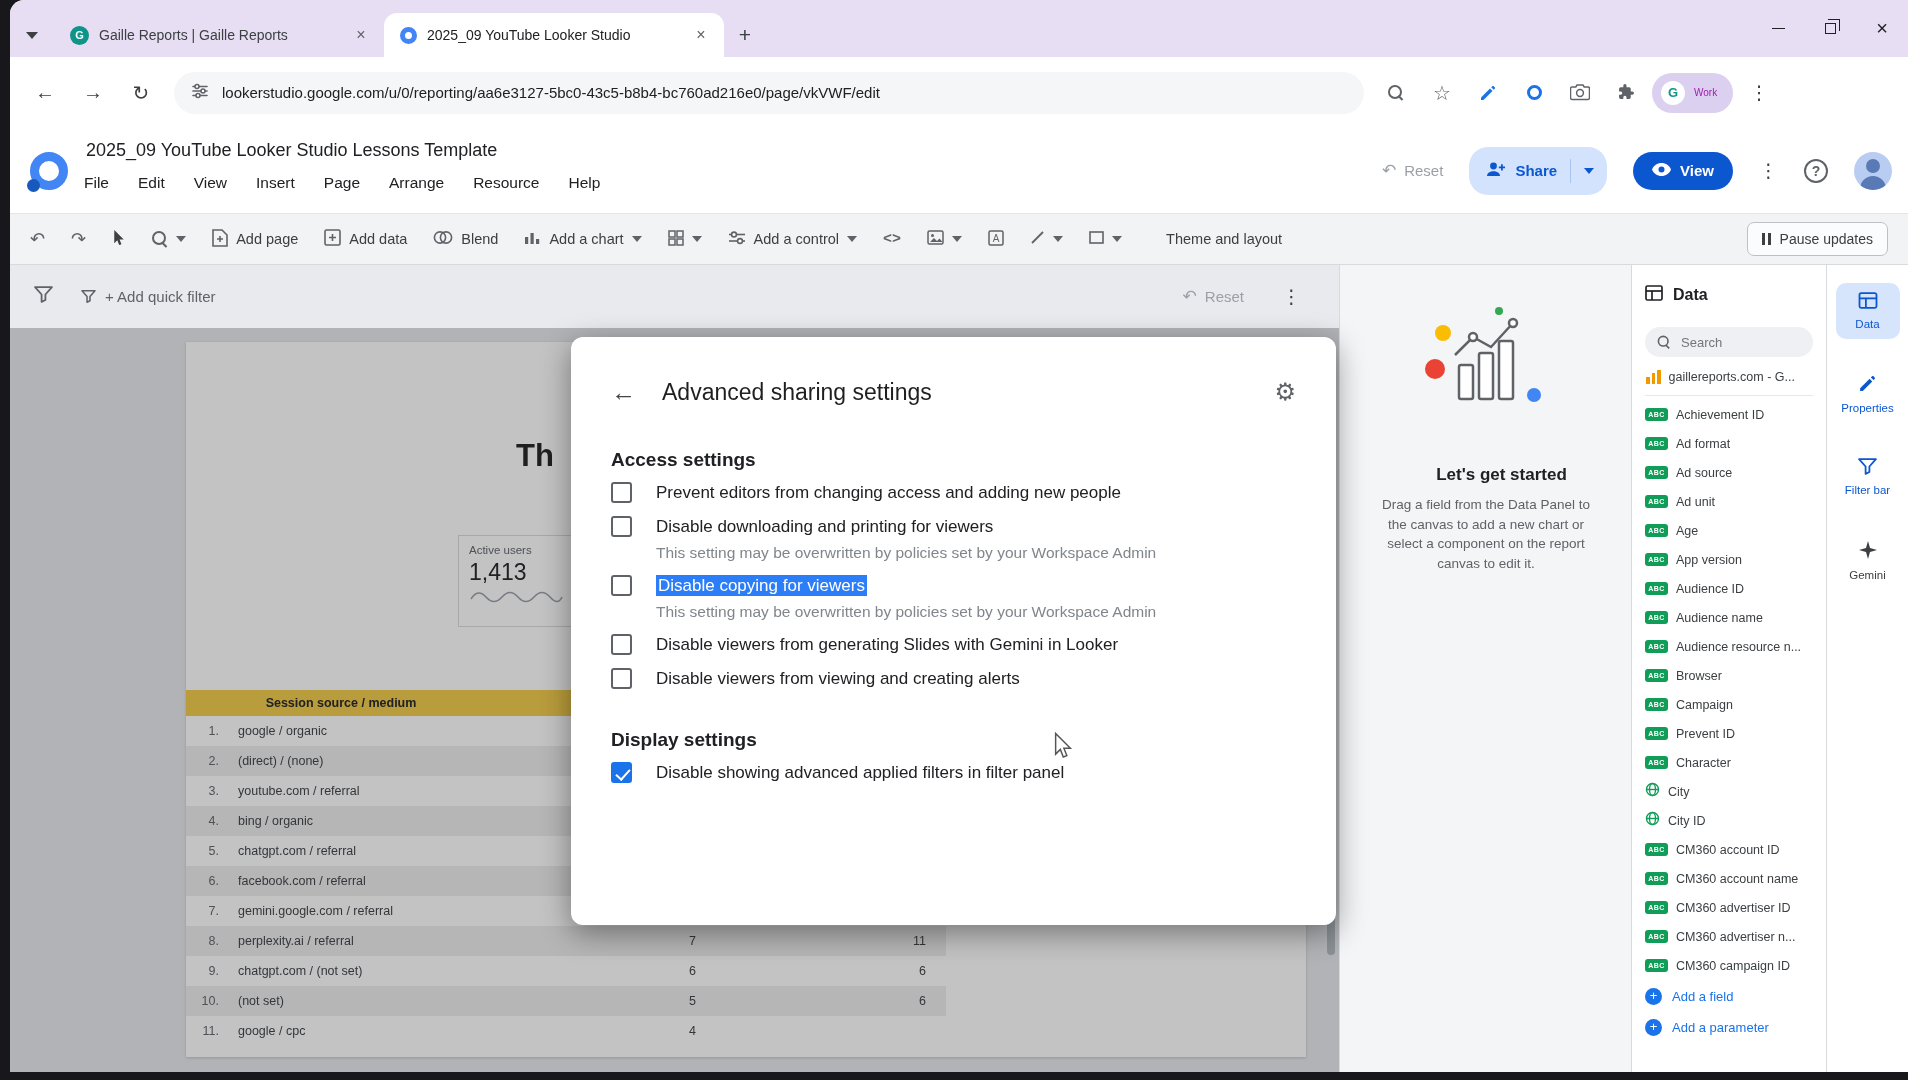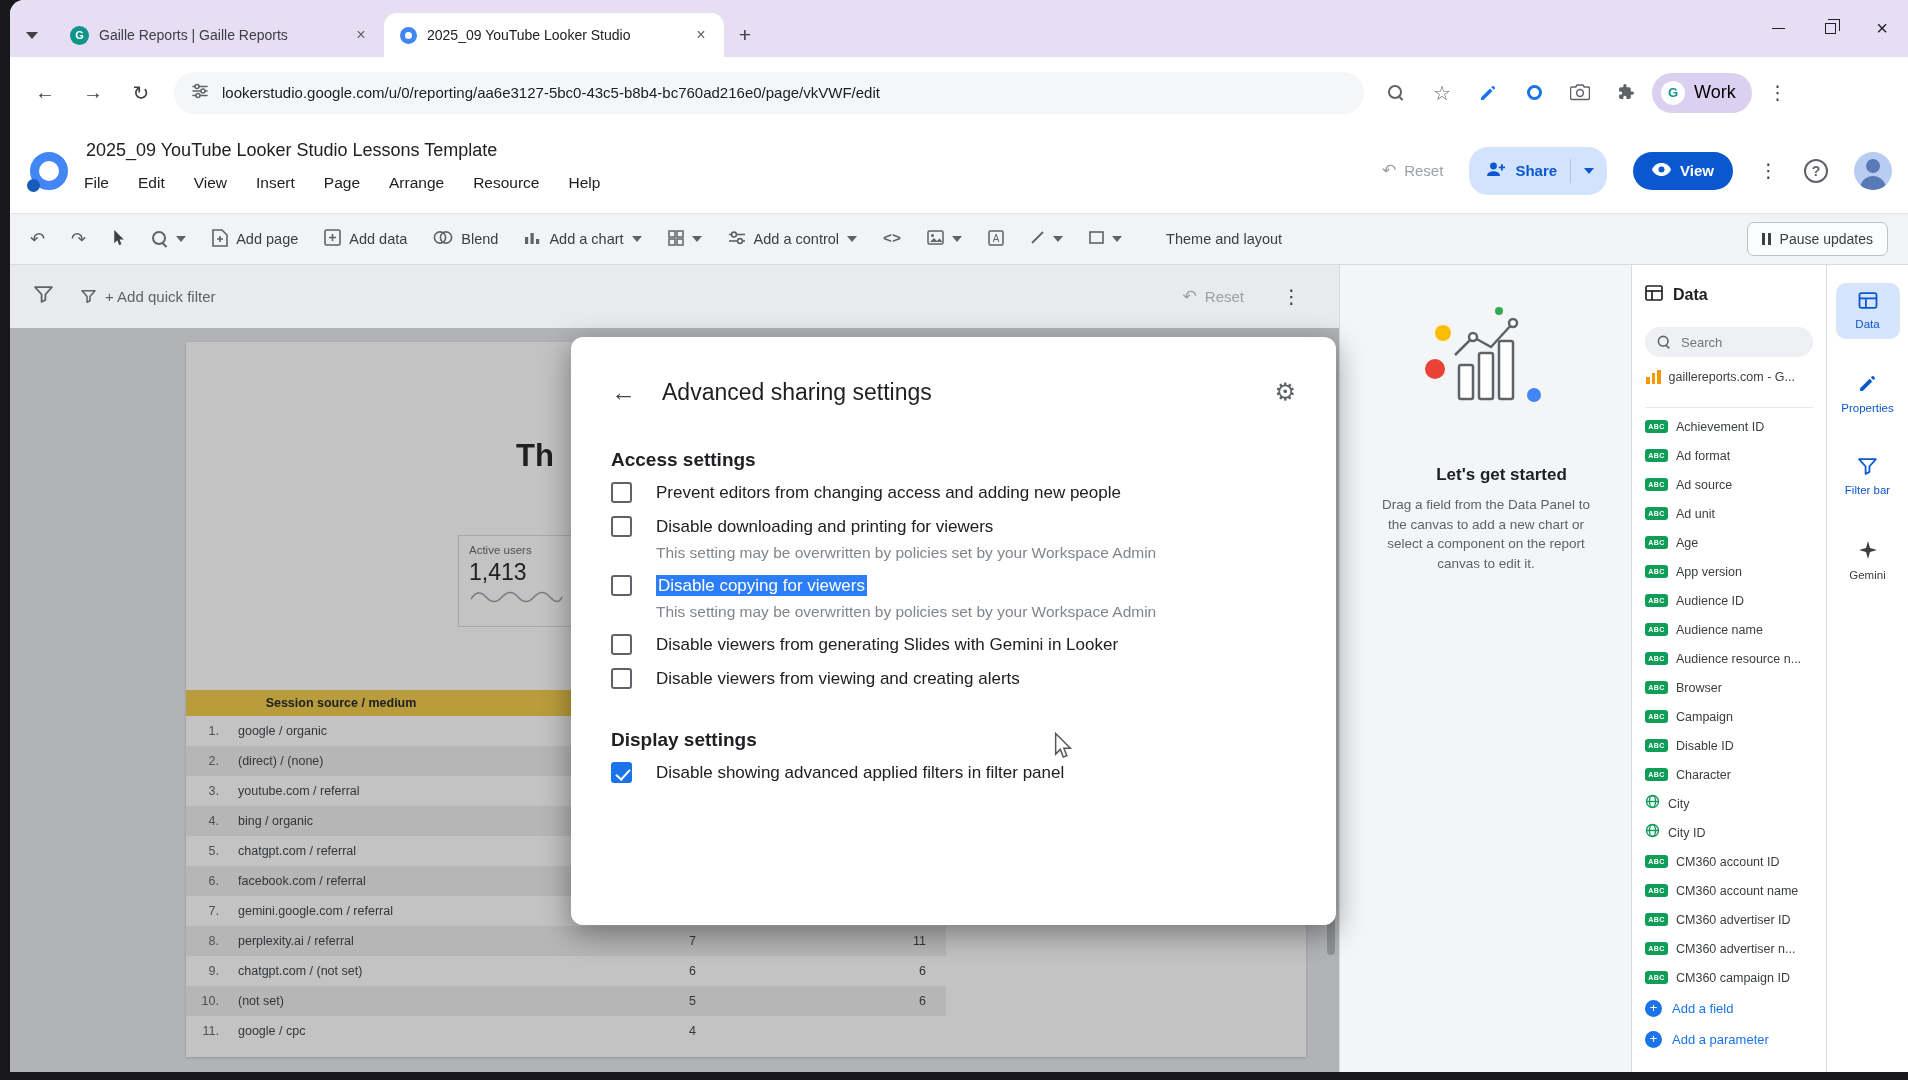--- a/index.html
+++ b/index.html
@@ -41,21 +41,21 @@
   .abar-ic { width:40px; height:40px; display:flex; align-items:center; justify-content:center; color:#5f6368; }
   .star { font-size:20px; color:#5f6368; }
   .mag { position:relative; width:16px; height:16px; }
   .mag::before { content:""; position:absolute; left:0; top:0; width:10px; height:10px; border:2px solid #5f6368; border-radius:50%; }
   .mag::after { content:""; position:absolute; left:10.5px; top:10.5px; width:6px; height:2px; background:#5f6368;
                 transform:rotate(45deg); transform-origin:0 0; }
   .ext-info { width:15px; height:15px; border-radius:50%; border:3.5px solid #1a73e8; }
   .workchip { height:40px; border-radius:20px; background:#dcd0f0; display:flex; align-items:center; gap:9px; padding:0 16px 0 9px; }
   .workchip .wlogo { width:24px; height:24px; border-radius:50%; background:#fff; color:#0e9488; font-weight:bold; font-size:13px;
                      display:flex; align-items:center; justify-content:center; }
-  .workchip .wtxt { font-size:18px; color:#000000; }
+  .workchip .wtxt { font-size:10px; color:#a21caf; }
   .dots { font-size:19px; color:#3c4043; letter-spacing:0; }
 
   
   .appheader { position:absolute; left:0; top:128px; width:100%; height:85px; background:#fff; }
   .lk-logo { position:absolute; left:20px; top:24px; width:38px; height:38px; }
   .lk-logo::before { content:""; position:absolute; inset:0; border-radius:50%; border:9px solid #4285f4; }
   .lk-logo::after { content:""; position:absolute; left:-3px; bottom:-2px; width:13px; height:13px; border-radius:50%; background:#185abc; }
   .rtitle { position:absolute; left:76px; top:12px; font-size:18px; color:#202124; }
   .menus { position:absolute; left:74px; top:46px; display:flex; gap:29px; font-size:15.5px; color:#202124; }
   .hdr-right { position:absolute; right:16px; top:0; height:100%; display:flex; align-items:center; gap:26px; }
@@ -138,21 +138,21 @@
   .gs-illo { position:absolute; left:50%; top:38px; transform:translateX(-50%); }
   .gs-title { position:absolute; left:0; top:200px; width:100%; text-align:center; font-size:17px; font-weight:bold; color:#202124;padding-left:32px; }
   .gs-body { position:absolute; left:31px; top:230px; width:230px; font-size:13.5px; line-height:1.45; color:#5f6368; text-align:center; }
 
   
   .data-panel { position:absolute; left:1621px; top:0; width:195px; height:100%; background:#fff; border-left:1px solid #d8dbde; padding:0 13px; }
   .dp-head { display:flex; align-items:center; gap:10px; height:48px; font-size:16px; font-weight:bold; color:#202124; margin-top:6px; }
   .dp-search { height:30px; border-radius:15px; background:#eef0f3; display:flex; align-items:center; gap:9px; padding:0 11px; margin-top:8px; }
   .dp-search input { border:none; outline:none; background:transparent; font-size:13px; color:#3c4043; width:110px; font-family:inherit; }
   .dp-search .mag { transform:scale(.8); }
-  .dp-src { display:flex; align-items:center; gap:8px; padding:13px 1px 23px 1px; border-bottom:1px solid #e6e8ea; font-size:12px; color:#3c4043; }
+  .dp-src { display:flex; align-items:center; gap:8px; padding:13px 1px 11px 1px; border-bottom:1px solid #e6e8ea; font-size:12px; color:#3c4043; }
   .src-ic { display:flex; align-items:flex-end; gap:2px; height:14px; }
   .src-ic i { width:3.5px; background:#f29900; }
   .fields { margin-top:4px; }
   .fr { display:flex; align-items:center; gap:8px; height:29px; }
   .abc { flex:none; width:23px; height:13px; background:#0f9d58; border-radius:3px; color:#fff; font-size:7px; font-weight:bold;
          display:flex; align-items:center; justify-content:center; letter-spacing:.5px; }
   .fname { font-size:12.5px; color:#3c4043; white-space:nowrap; overflow:hidden; text-overflow:ellipsis; }
   .addrow { display:flex; align-items:center; gap:10px; height:29px; color:#1a73e8; font-size:13px; margin-top:2px; }
   .plus { flex:none; width:17px; height:17px; border-radius:50%; background:#1a73e8; color:#fff; font-size:13px; line-height:16px; text-align:center; }
 
@@ -609,21 +609,21 @@
         <div class="fr">
             <span class="abc">ABC</span>
             <span class="fname">Browser</span>
           </div>
         <div class="fr">
             <span class="abc">ABC</span>
             <span class="fname">Campaign</span>
           </div>
         <div class="fr">
             <span class="abc">ABC</span>
-            <span class="fname">Disable ID</span>
+            <span class="fname">Prevent ID</span>
           </div>
         <div class="fr">
             <span class="abc">ABC</span>
             <span class="fname">Character</span>
           </div>
         <div class="fr">
             <span><svg width="15" height="15" viewBox="0 0 15 15">
                 <circle cx="7.5" cy="7.5" r="6" fill="none" stroke="#0f9d58" stroke-width="1.4"></circle>
                 <line x1="1.5" y1="7.5" x2="13.5" y2="7.5" stroke="#0f9d58" stroke-width="1.4"></line>
                 <ellipse cx="7.5" cy="7.5" rx="3" ry="6" fill="none" stroke="#0f9d58" stroke-width="1.4"></ellipse>

